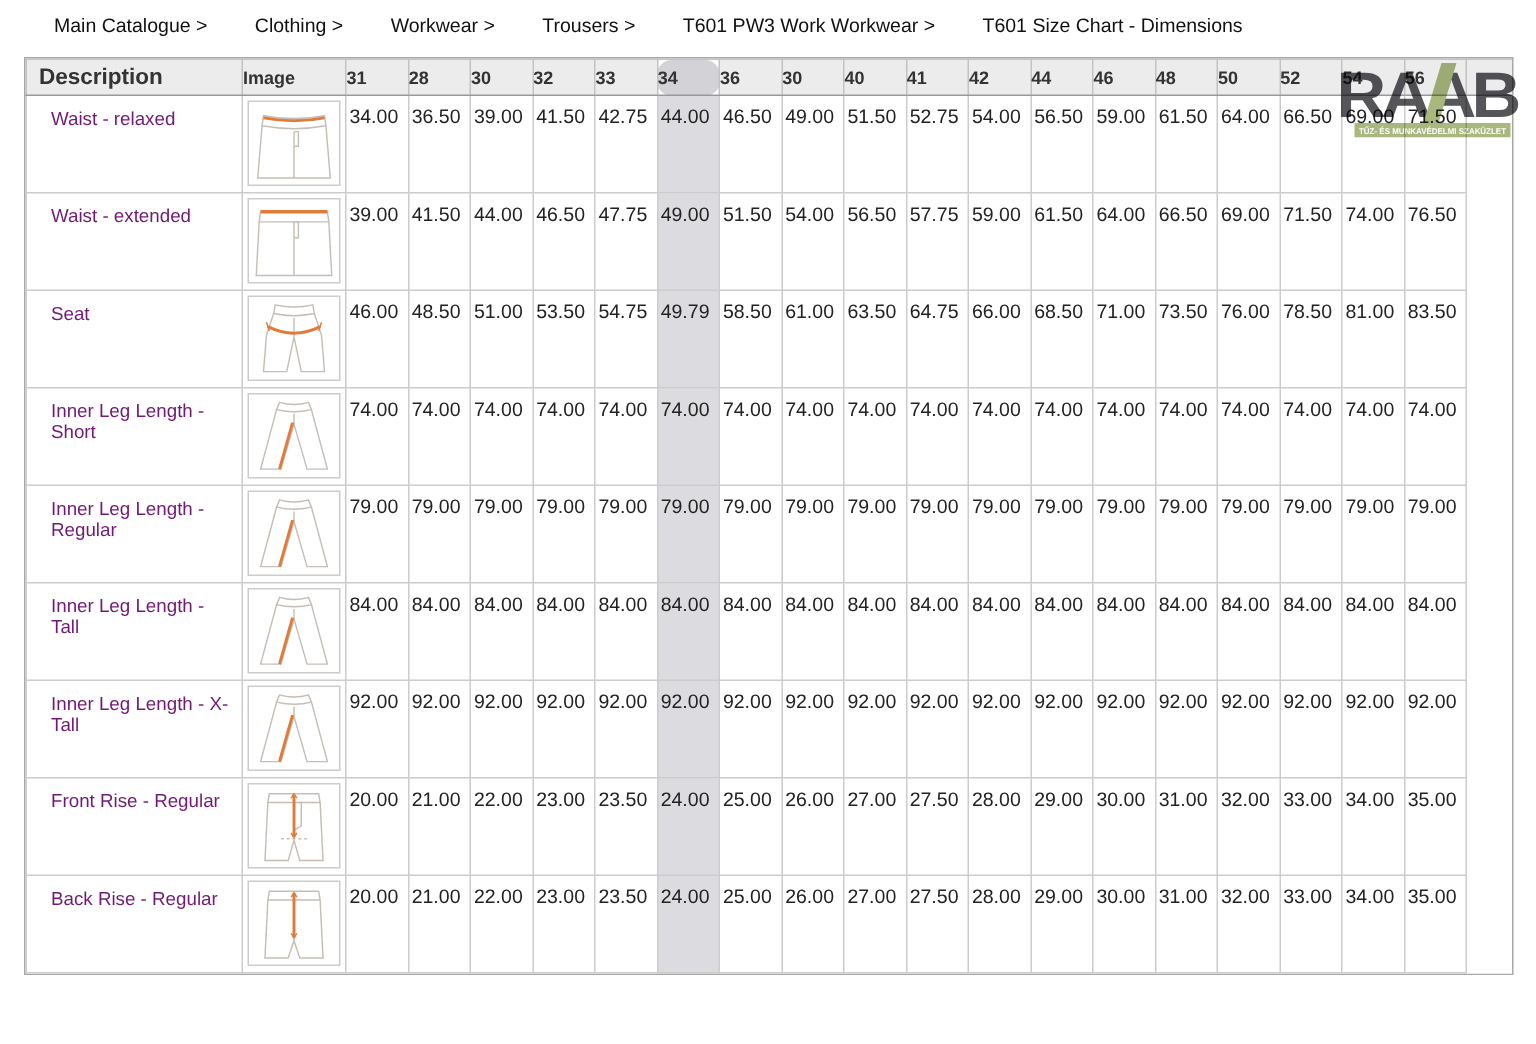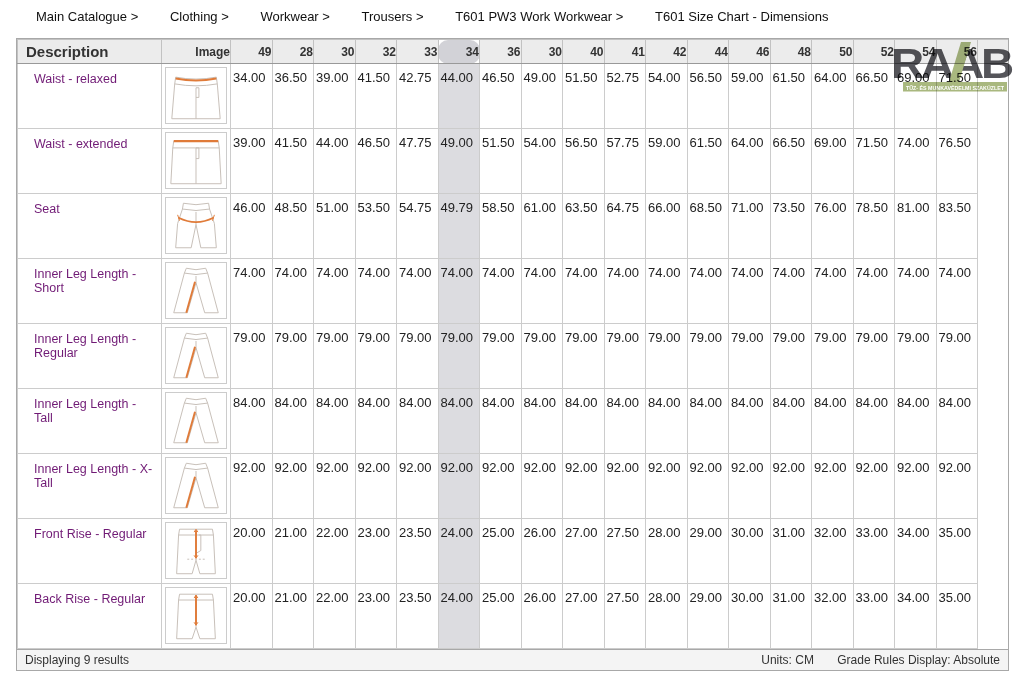--- a/index.html
+++ b/index.html
@@ -3,21 +3,21 @@
 <meta charset="utf-8">
 <style>
   * { margin:0; padding:0; box-sizing:border-box; }
   html,body { width:1024px; height:696px; background:#fff; overflow:hidden;
               font-family:"Liberation Sans",sans-serif; position:relative; }
   .breadcrumb { position:absolute; left:8px; top:9px; font-size:13px; color:#101010; white-space:nowrap; }
   .breadcrumb .crumb { cursor:pointer;margin-left:28px; }
   .panel { position:absolute; left:16px; top:38px; width:993px; border:1px solid #a8a8a8; background:#fff; }
   table { border-collapse:collapse; table-layout:fixed; width:100%; }
   th { background:#ececec; border:1px solid #c2c2c2; border-bottom:1px solid #999;
-       font-size:12px; font-weight:bold; color:#333; height:24px; text-align:right; }
+       font-size:12px; font-weight:bold; color:#333; height:24px; text-align:left; }
   th.desc-h { text-align:left; padding-left:8px; font-size:15px; }
   th.hl { background:#d2d2d7;border-radius:10px; }
   th.filler, td.filler { border-top:none; border-bottom:none; border-right:none; border-left:1px solid #c6c6c6; }
   th.filler { border-top:1px solid #c2c2c2; border-bottom:1px solid #999; background:#ececec; }
   td { border:1px solid #cccccc; border-top:1px solid #a6a6a6; height:65px;
        vertical-align:top; font-size:13px; color:#222; background:#fff; }
   td.hl { background:#dcdce0; }
   td.val { text-align:right; padding:6px 6px 0 0; letter-spacing:0; }
   td.desc { padding:8px 4px 0 16px; font-size:12.5px; color:#701a75; }
   td.img { text-align:center; padding-top:3px; }
@@ -57,21 +57,21 @@
         <col style="width: 41.5px;">
         <col style="width: 41.5px;">
         <col style="width: 41.5px;">
         <col style="width: 41.5px;">
         <col>
       </colgroup>
     <thead>
         <tr id="header-row">
           <th class="desc-h">Description</th>
           <th>Image</th>
-          <th>49</th>
+          <th>31</th>
           <th>28</th>
           <th>30</th>
           <th>32</th>
           <th>33</th>
           <th class="hl">34</th>
           <th>36</th>
           <th>30</th>
           <th>40</th>
           <th>41</th>
           <th>42</th>
@@ -337,27 +337,20 @@
           <td class="val">30.00</td>
           <td class="val">31.00</td>
           <td class="val">32.00</td>
           <td class="val">33.00</td>
           <td class="val">34.00</td>
           <td class="val">35.00</td>
           <td class="filler"></td>
         </tr>
       </tbody>
   </table>
-  <div class="tfooter">
-    <span>Displaying 9 results</span>
-    <span class="right">
-      <span>Units: CM</span>
-      <span>Grade Rules Display: Absolute</span>
-    </span>
-  </div>
 </div>
 
 <div class="watermark">
   <svg viewBox="0 0 126 54">
     <text x="-2" y="38" font-size="43" font-weight="bold" letter-spacing="-3" fill="#55555a" font-family="Liberation Sans, sans-serif" textLength="120" lengthAdjust="spacingAndGlyphs">RAAB</text>
     <polygon points="56,42 68,2 78,2 66,42" fill="#a9b87f"></polygon>
     <rect x="10" y="42" width="104" height="9.5" fill="#a9b87f"></rect>
     <text x="62" y="49.5" font-size="5.6" font-weight="bold" fill="#ffffff" text-anchor="middle" font-family="Liberation Sans, sans-serif" textLength="98" lengthAdjust="spacingAndGlyphs">TŰZ- ÉS MUNKAVÉDELMI SZAKÜZLET</text>
   </svg>
 </div>

